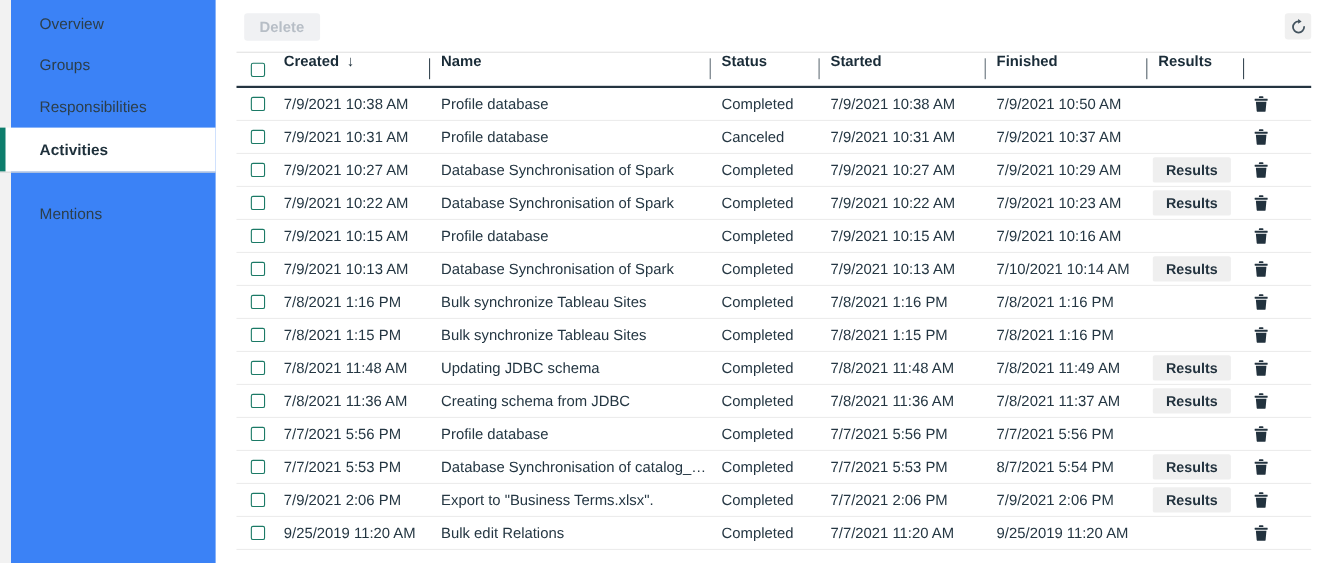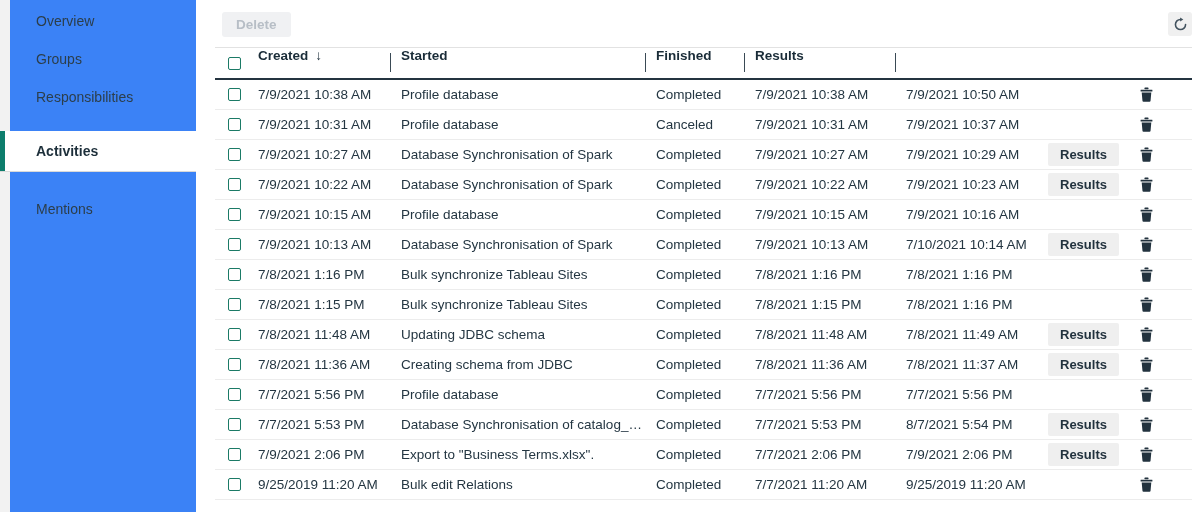--- a/index.html
+++ b/index.html
@@ -19,21 +19,21 @@
     content: ""; position: absolute; left: 0; top: 0; width: 10px; height: 100%;
     background: #f2f2f2;
   }
   .sidebar-item {
     position: relative; z-index: 1;
     padding: 11px 10px 11px 36px;
     font-size: 14px; line-height: 16px; color: #2c3e4a; cursor: pointer;
   }
   .sidebar-item.active {
     background: #ffffff; border-left: 5px solid #0d7d6c;
-    padding: 12px 10px 12px 31px; font-weight: bold; color: #1d2f3a; margin-top: 15px;
+    padding: 12px 10px 12px 31px; font-weight: bold; color: #1d2f3a;
   }
   .sidebar-divider { position: relative; z-index: 1; height: 1px; background: #d9d9d9; margin: 0 0 18px 0; }
   
   .main { flex: 1 1 auto; padding: 12px 12px 0 19px; background: #ffffff; }
   .toolbar { display: flex; justify-content: space-between; align-items: flex-start; height: 26px; margin-bottom: 9px; }
   .delete-btn {
     margin-left: 7px; border: none; border-radius: 3px;
     background: #f0f1f3; color: #b7bec6; font-weight: bold;
     font-family: inherit; font-size: 13.5px; padding: 5px 14px; cursor: default;
   }
@@ -103,20 +103,22 @@
 
   <div class="table">
     <div class="thead">
       <div class="th cb-cell">
         <span class="checkbox"></span>
       </div>
       <div class="th cell created-cell">
         <span>Created</span>
         <span class="sort-glyph">↓</span>
       </div>
+      <div class="th cell rule">Name</div>
+      <div class="th cell rule">Status</div>
       <div class="th cell rule">Started</div>
       <div class="th cell rule">Finished</div>
       <div class="th cell rule">Results</div>
       <div class="th rule"></div>
     </div>
     <div id="table-body">
         <div class="trow">
           <div class="cb-cell">
             <span class="checkbox"></span>
           </div>

